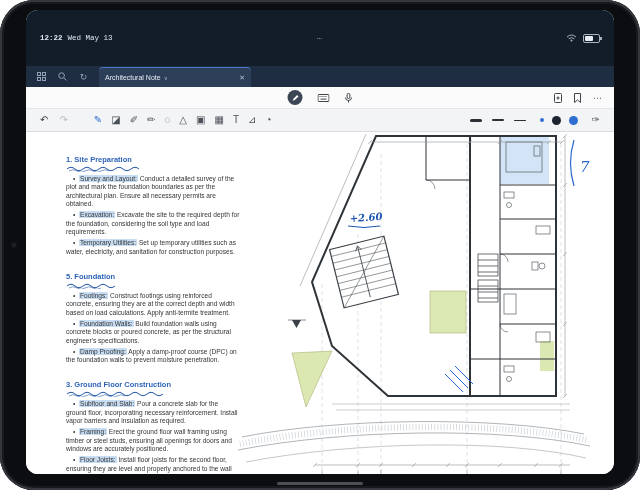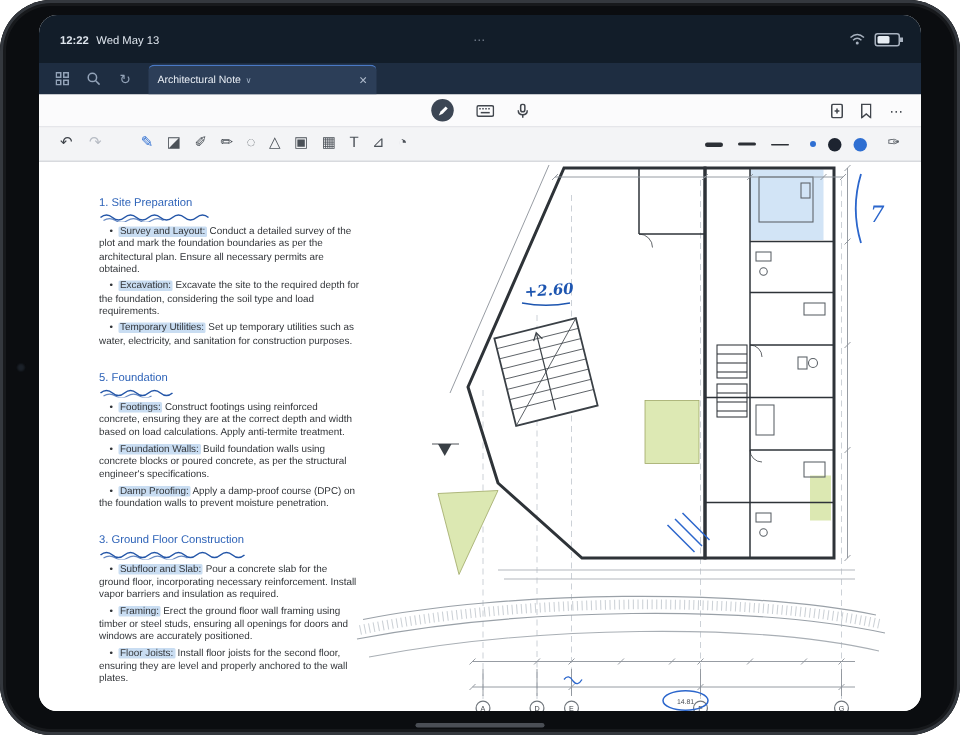--- a/index.html
+++ b/index.html
@@ -8,21 +8,21 @@
     box-shadow:inset 0 0 0 2px #34383e, inset 0 0 0 4px #17191c;}
   .camera{position:absolute;left:11px;top:50%;transform:translateY(-50%);
     width:6px;height:6px;border-radius:50%;background:#1c222a;box-shadow:inset 0 0 2px #000;}
   .home-bar{position:absolute;left:50%;bottom:5px;transform:translateX(-50%);
     width:86px;height:3.5px;border-radius:2px;background:#4a4e55;}
   .screen{position:absolute;left:26px;top:10px;width:588px;height:464px;border-radius:12px;
     background:#fff;overflow:hidden;display:flex;flex-direction:column;}
 
   
   .status-bar{height:32px;background:#121d29;color:#dfe6ee;display:flex;align-items:center;
-    padding:0 14px;font-size:7.5px;position:relative;flex:0 0 auto;}
+    padding:12px 14px;font-size:7.5px;position:relative;flex:0 0 auto;font-family:Liberation Mono, monospace;}
   .sb-time{font-weight:bold;margin-right:5px;}
   .sb-dots{position:absolute;left:50%;transform:translateX(-50%);color:#76808e;font-size:8px;letter-spacing:1px;}
   .sb-right{margin-left:auto;display:flex;align-items:center;gap:6px;}
   .battery{width:15px;height:7px;border:1px solid #a8b2bf;border-radius:2px;position:relative;}
   .battery::after{content:"";position:absolute;left:1px;top:1px;bottom:1px;width:8px;background:#e6ecf2;border-radius:1px;}
   .battery::before{content:"";position:absolute;right:-3px;top:2px;width:2px;height:3px;background:#a8b2bf;}
 
   
   .tab-bar{height:21px;background:#1e2d41;display:flex;align-items:stretch;padding-left:8px;flex:0 0 auto;}
   .tb-icons{display:flex;align-items:center;gap:6px;}
@@ -59,21 +59,21 @@
   .dots{display:flex;gap:8px;align-items:center;margin-left:14px;}
   .dot{width:9px;height:9px;border-radius:50%;border:none;padding:0;cursor:pointer;}
   .dot.ring{width:4px;height:4px;background:#fff;border:2.6px solid #2f6fd2;}
   .dot.navy{background:#1d2430;}
   .dot.blue{background:#2f6fd2;}
   .settings-tool{margin-left:14px;}
 
   
   .canvas{flex:1;position:relative;background:#fff;overflow:hidden;}
   .notes{position:absolute;left:40px;top:16px;width:174px;color:#323539;}
-  .heading{color:#2e63b8;font-size:7.5px;font-weight:normal;display:inline-block;}
+  .heading{color:#2e63b8;font-size:7.5px;font-weight:bold;display:inline-block;}
   .sq{display:block;margin:0 0 3px 0;}
   .section{margin-bottom:9px;}
   .item{font-size:6.6px;line-height:1.28;margin:2.5px 0;text-indent:7px;}
   .hl{background:#c9ddf2;border-radius:1px;padding:0 1px;}
   .plan{position:absolute;left:210px;top:2px;}
   svg text{font-family:"Liberation Sans",sans-serif;}
   .ink-text{font-family:"DejaVu Serif",serif;font-style:italic;}
 </style>
 </head>
 <body>

